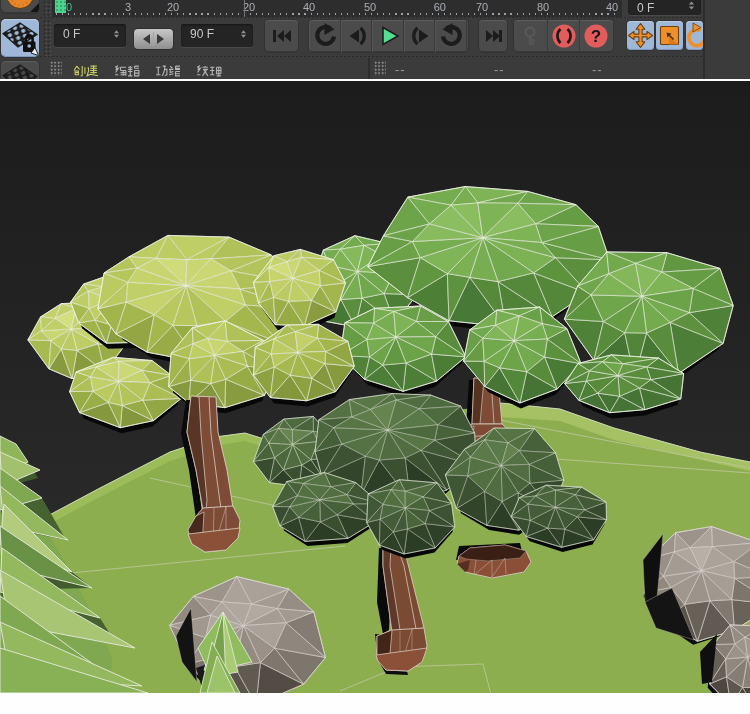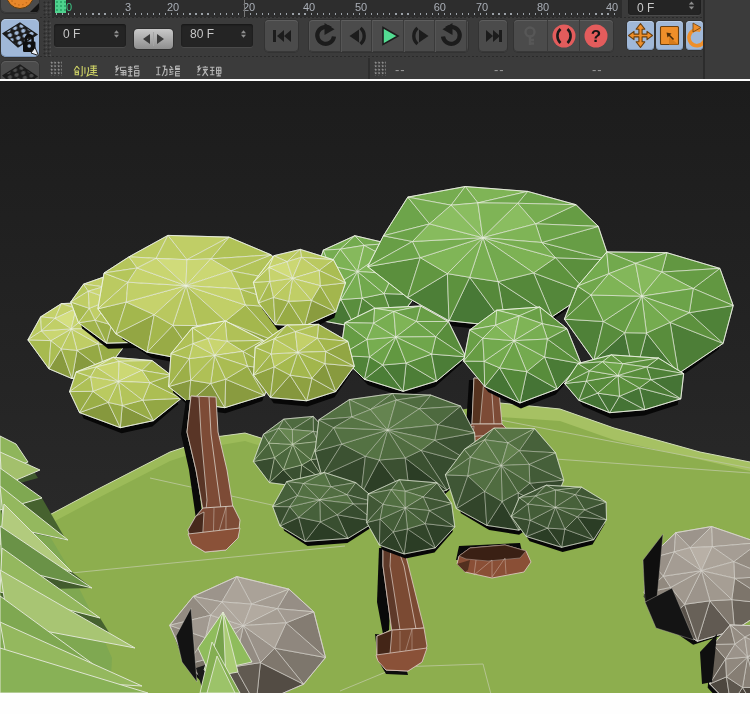--- a/index.html
+++ b/index.html
@@ -23,21 +23,21 @@
 </style></head><body>
 <div id="stage">
 <div id="ui">
 
 <div class="abs" style="left:52px;top:0;width:570px;height:17px;background:#2d2d2d"></div>
 <div class="abs" style="top:0;left:0;height:13px;font-size:11px;color:#a9aeb6">
         <span style="position:absolute;left:113px;top:1px;width:30px;text-align:center;">3</span>
         <span style="position:absolute;left:158px;top:1px;width:30px;text-align:center;">20</span>
         <span style="position:absolute;left:234px;top:1px;width:30px;text-align:center;">20</span>
         <span style="position:absolute;left:294px;top:1px;width:30px;text-align:center;">40</span>
-        <span style="position:absolute;left:355px;top:1px;width:30px;">50</span>
+        <span style="position:absolute;left:355px;top:1px;width:30px;text-align:center;">50</span>
         <span style="position:absolute;left:416px;top:1px;width:30px;text-align:right;">60</span>
         <span style="position:absolute;left:476px;top:1px;width:30px;">70</span>
         <span style="position:absolute;left:537px;top:1px;width:30px;text-align:left;">80</span>
         <span style="position:absolute;left:597px;top:1px;width:30px;text-align:center;">40</span>
       </div>
 <div class="abs" style="left:55px;top:0;width:11px;height:13px;background:#4fd28e;background-image:radial-gradient(circle at 2px 2px,#2fae6e 1px,transparent 1.2px);background-size:4px 4px"></div>
 <div class="abs" style="left:66px;top:1px;font-size:11px;color:#3cc584">0</div>
 <div class="abs" style="left:56px;top:13px;width:560px;height:2px;background-image:repeating-linear-gradient(90deg,#9aa0a6 0,#9aa0a6 1.2px,transparent 1.2px,transparent 6.06px)"></div>
 <div class="abs" style="left:244px;top:0;width:1px;height:17px;background:#777"></div>
 <div class="field" style="left:628px;top:-6px;width:73px;height:21px">
@@ -53,21 +53,21 @@
         <svg class="spin" width="11" height="19" viewBox="0 0 11 19">
           <path d="M5.5 8.5 L2.5 8.5 L5.5 5 L8.5 8.5 Z M5.5 10.5 L2.5 10.5 L5.5 14 L8.5 10.5 Z" fill="#8f8f8f"></path>
         </svg>
       </div>
 <div class="abs" style="left:134px;top:29px;width:39px;height:20px;border-radius:4px;background:linear-gradient(#c9c9c9,#8e8e8e);box-shadow:0 0 0 1px #2f2f2f"><svg width="39" height="20" viewBox="0 0 39 20">
           <path d="M16 5 L9 10 L16 15 Z" fill="#3a3a3a"></path>
           <path d="M23 5 L30 10 L23 15 Z" fill="#3a3a3a"></path>
           <line x1="19.5" y1="3" x2="19.5" y2="17" stroke="#a5a5a5" stroke-width="1"></line>
         </svg></div>
 <div class="field" style="left:181px;top:24px;width:72px;height:23px">
-        <span class="ftxt">80 F</span>
+        <span class="ftxt">90 F</span>
         <svg class="spin" width="11" height="19" viewBox="0 0 11 19">
           <path d="M5.5 8.5 L2.5 8.5 L5.5 5 L8.5 8.5 Z M5.5 10.5 L2.5 10.5 L5.5 14 L8.5 10.5 Z" fill="#8f8f8f"></path>
         </svg>
       </div>
 <div class="btn" style="left:265px;top:20px;width:33px;height:32px"><svg width="33" height="32" viewBox="0 0 33 32">
           <g fill="#1c1c1c">
             <rect x="8" y="10" width="3" height="12"></rect>
             <path d="M19 10 L12 16 L19 22 Z"></path>
             <path d="M26 10 L19 16 L26 22 Z"></path>
           </g>

